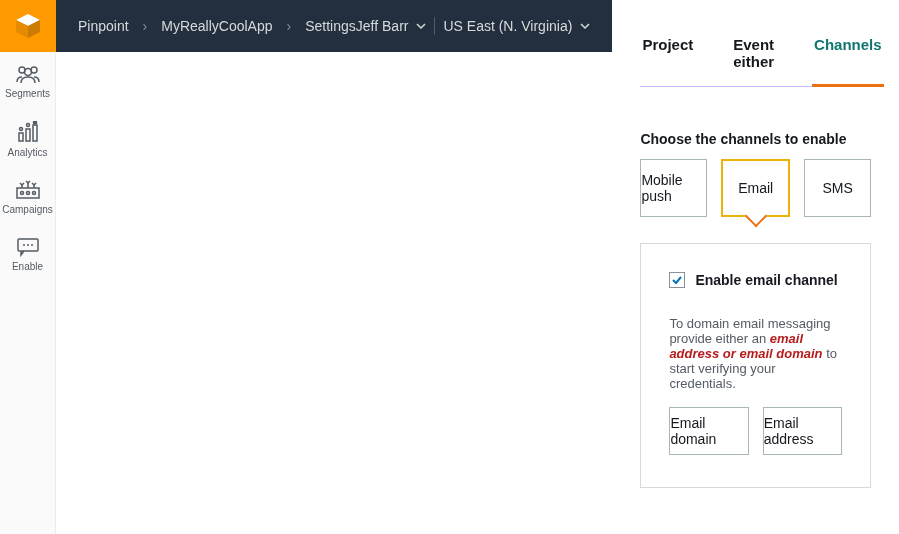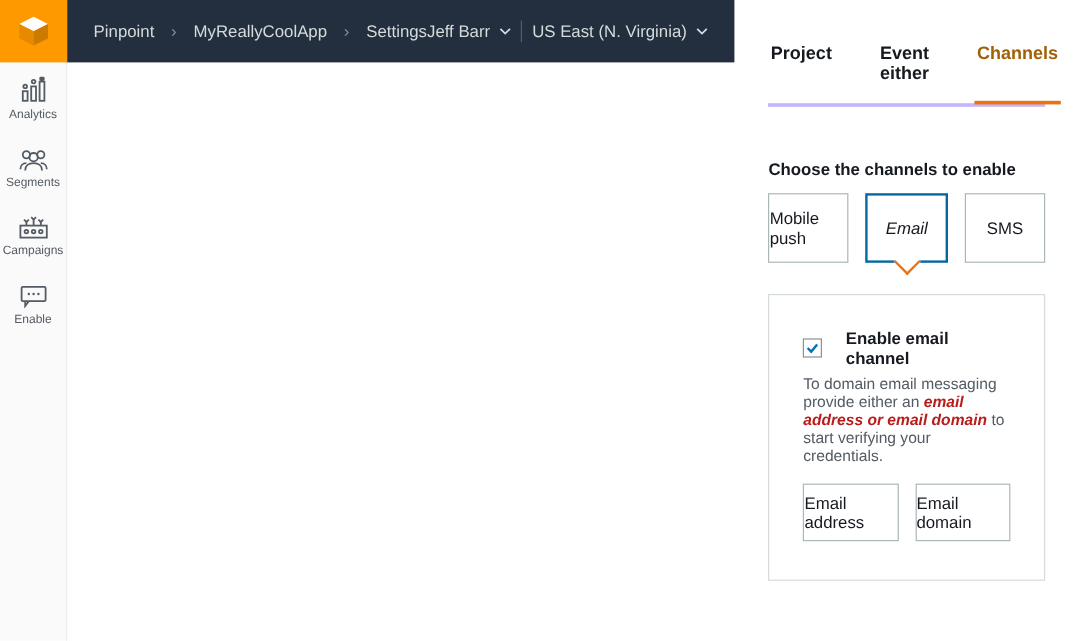--- a/index.html
+++ b/index.html
@@ -64,33 +64,33 @@
     }
     .top-divider { width: 1px; height: 18px; background: #545b64; }
     .content {
       padding: 24px 28px 0 28px;
       flex: 1;
       overflow: auto;
     }
     .tabs {
       display: flex;
       gap: 36px;
-      border-bottom: 3px solid #c4b5fd;
+      border-bottom: 1px solid #c4b5fd;
     }
     .tab {
       padding: 12px 2px 14px;
       font-size: 15px;
       font-weight: 700;
       color: #16191f;
       cursor: pointer;
       border-bottom: 3px solid transparent;
       margin-bottom: -1px;
     }
     .tab.active {
-      color: #a16207;
+      color: #0f766e;
       border-bottom-color: #ec7211;
     }
     .section-title {
       font-size: 14px;
       font-weight: 700;
       margin-top: 44px;
       margin-bottom: 12px;
     }
     .channel-row {
       display: flex;
@@ -103,45 +103,43 @@
       background: #fff;
       display: flex;
       align-items: center;
       justify-content: center;
       font-size: 14px;
       color: #16191f;
       cursor: pointer;
       position: relative;
     }
     .channel-btn.selected {
-      border: 2px solid #0369a1;
-      font-style: italic;
+      border: 2px solid #eab308;
     }
     .channel-btn.selected::after {
       content: "";
       position: absolute;
       bottom: -9px;
       left: 50%;
       transform: translateX(-50%) rotate(45deg);
       width: 14px;
       height: 14px;
       background: #fff;
       border-right: 2px solid #ec7211;
       border-bottom: 2px solid #ec7211;
     }
     .panel {
       margin-top: 26px;
       border: 1px solid #d5dbdb;
       padding: 28px 28px 32px;
     }
     .checkbox-row {
       display: flex;
-      align-items: center;
-      gap: 20px;
-      margin-bottom: 6px;
+      gap: 10px;
+      margin-bottom: 28px;
     }
     .checkbox {
       width: 16px;
       height: 16px;
       border: 1px solid #879196;
       display: flex;
       align-items: center;
       justify-content: center;
       cursor: pointer;
       background: #fff;
@@ -177,39 +175,39 @@
   <div class="left-rail">
     <div class="logo-cell">
       <svg width="30" height="30" viewBox="0 0 30 30">
         <polygon points="15,3 27,9 15,15 3,9" fill="#fff"></polygon>
         <polygon points="3,9 15,15 15,27 3,21" fill="#e68a00"></polygon>
         <polygon points="27,9 15,15 15,27 27,21" fill="#cc7a00"></polygon>
       </svg>
     </div>
 
     <div class="nav-item">
+      <svg width="26" height="20" viewBox="0 0 26 20" fill="none" stroke-width="1.5">
+        <circle cx="7" cy="6" r="3"></circle>
+        <circle cx="19" cy="6" r="3"></circle>
+        <circle cx="13" cy="8" r="3.5"></circle>
+        <path d="M2 18c0-3 2-5 5-5M24 18c0-3-2-5-5-5M6 19c0-4 3-6 7-6s7 2 7 6"></path>
+      </svg>
+      <span class="lbl">Segments</span>
+    </div>
+
+    <div class="nav-item">
       <svg width="24" height="22" viewBox="0 0 24 22" fill="none" stroke-width="1.5">
         <rect x="3" y="12" width="4" height="8"></rect>
         <rect x="10" y="8" width="4" height="12"></rect>
         <rect x="17" y="4" width="4" height="16"></rect>
         <circle cx="5" cy="8" r="1.5"></circle>
         <circle cx="12" cy="4" r="1.5"></circle>
         <circle cx="19" cy="1.5" r="1.5" fill="#545b64"></circle>
       </svg>
       <span class="lbl">Analytics</span>
-    </div>
-
-    <div class="nav-item">
-      <svg width="26" height="20" viewBox="0 0 26 20" fill="none" stroke-width="1.5">
-        <circle cx="7" cy="6" r="3"></circle>
-        <circle cx="19" cy="6" r="3"></circle>
-        <circle cx="13" cy="8" r="3.5"></circle>
-        <path d="M2 18c0-3 2-5 5-5M24 18c0-3-2-5-5-5M6 19c0-4 3-6 7-6s7 2 7 6"></path>
-      </svg>
-      <span class="lbl">Segments</span>
     </div>
 
     <div class="nav-item">
       <svg width="26" height="20" viewBox="0 0 26 20" fill="none" stroke-width="1.5">
         <rect x="2" y="8" width="22" height="10"></rect>
         <circle cx="7" cy="13" r="1.5"></circle>
         <circle cx="13" cy="13" r="1.5"></circle>
         <circle cx="19" cy="13" r="1.5"></circle>
         <path d="M7 8V5M13 8V3M19 8V5"></path>
         <path d="M5 3l2 2 2-2M11 1l2 2 2-2M17 3l2 2 2-2"></path>
@@ -276,19 +274,19 @@
             <svg width="12" height="12" viewBox="0 0 12 12">
               <path d="M2 6l3 3 5-6" fill="none" stroke="#0073bb" stroke-width="2"></path>
             </svg>
           </div>
           <span class="checkbox-label">Enable email channel</span>
         </div>
         <p class="helper-text">
           <span>To domain email messaging provide either an </span><span class="bold">email address or email domain</span><span> to start verifying your credentials.</span>
         </p>
         <div class="verify-row">
+          <div class="verify-btn">Email domain</div>
           <div class="verify-btn">Email address</div>
-          <div class="verify-btn">Email domain</div>
         </div>
       </div>
     </div>
   </div>
 </div>
 
 </body></html>

